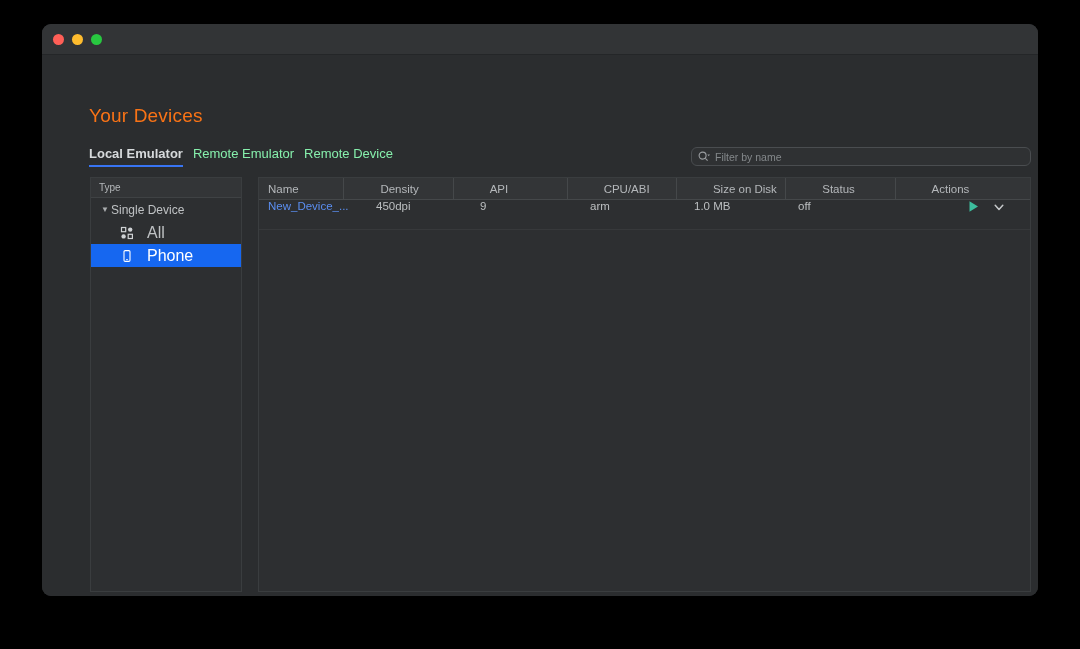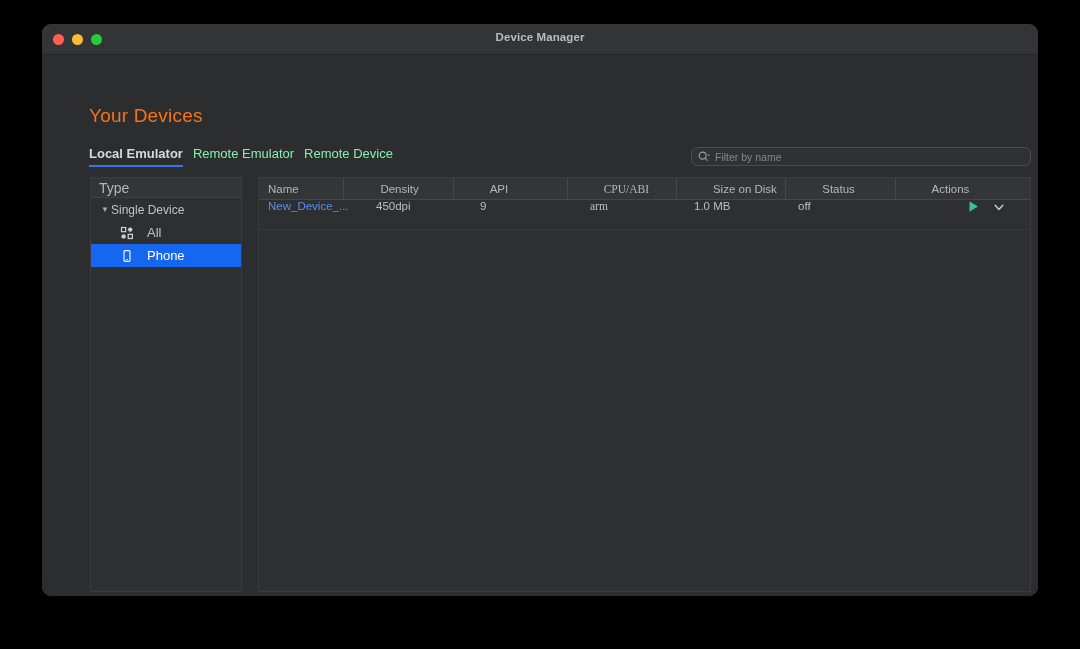--- a/index.html
+++ b/index.html
@@ -155,21 +155,21 @@
     border: 1px solid #3a3d3f;
     box-sizing: border-box;
   }
   .tree-header {
     height: 20px;
     background: #333537;
     border-bottom: 1px solid #3f4244;
     display: flex;
     align-items: center;
     padding-left: 8px;
-    font-size: 14px;
+    font-size: 10px;
     color: #b4b7ba;
     box-sizing: border-box;
   }
   .tree-node {
     display: flex;
     align-items: center;
     height: 23px;
     font-size: 12px;
     color: #bfc2c4;
     padding-left: 8px;
@@ -183,21 +183,21 @@
     align-items: center;
     color: #a9acae;
     font-size: 8px;
     flex: none;
   }
   .tree-child {
     display: flex;
     align-items: center;
     height: 23px;
     padding-left: 28px;
-    font-size: 13px;
+    font-size: 16px;
     color: #bfc2c4;
     box-sizing: border-box;
   }
   .tree-child.selected {
     background: #1667f0;
     color: #ffffff;
   }
   .tree-icon {
     width: 16px;
     height: 16px;
@@ -255,21 +255,21 @@
     padding-left: 9px;
     box-sizing: border-box;
     white-space: nowrap;
     overflow: hidden;
   }
   .td.link { color: #5b8ef0; }
 
   .c-name { width: 108px; }
   .c-density { width: 104px; }
   .c-api { width: 110px; }
-  .c-cpu { width: 104px; font-family: Liberation Serif, serif; }
+  .c-cpu { width: 104px; }
   .c-size { width: 104px; }
   .c-status { width: 104px; }
   .c-actions { width: 137px; }
 
   .actions-cell {
     display: flex;
     align-items: center;
     gap: 13px;
     padding-left: 74px;
   }
@@ -295,21 +295,20 @@
 
 <div class="screen">
   <div class="window">
 
     <div class="titlebar">
       <div class="traffic">
         <div class="dot red"></div>
         <div class="dot yellow"></div>
         <div class="dot green"></div>
       </div>
-      <div class="titlebar-title">Device Manager</div>
     </div>
 
     <div class="win-body">
 
       <div class="page-title">Your Devices</div>
 
       <div class="tabs">
         <div class="tab active">Local Emulator</div>
         <div class="tab">Remote Emulator</div>
         <div class="tab">Remote Device</div>

